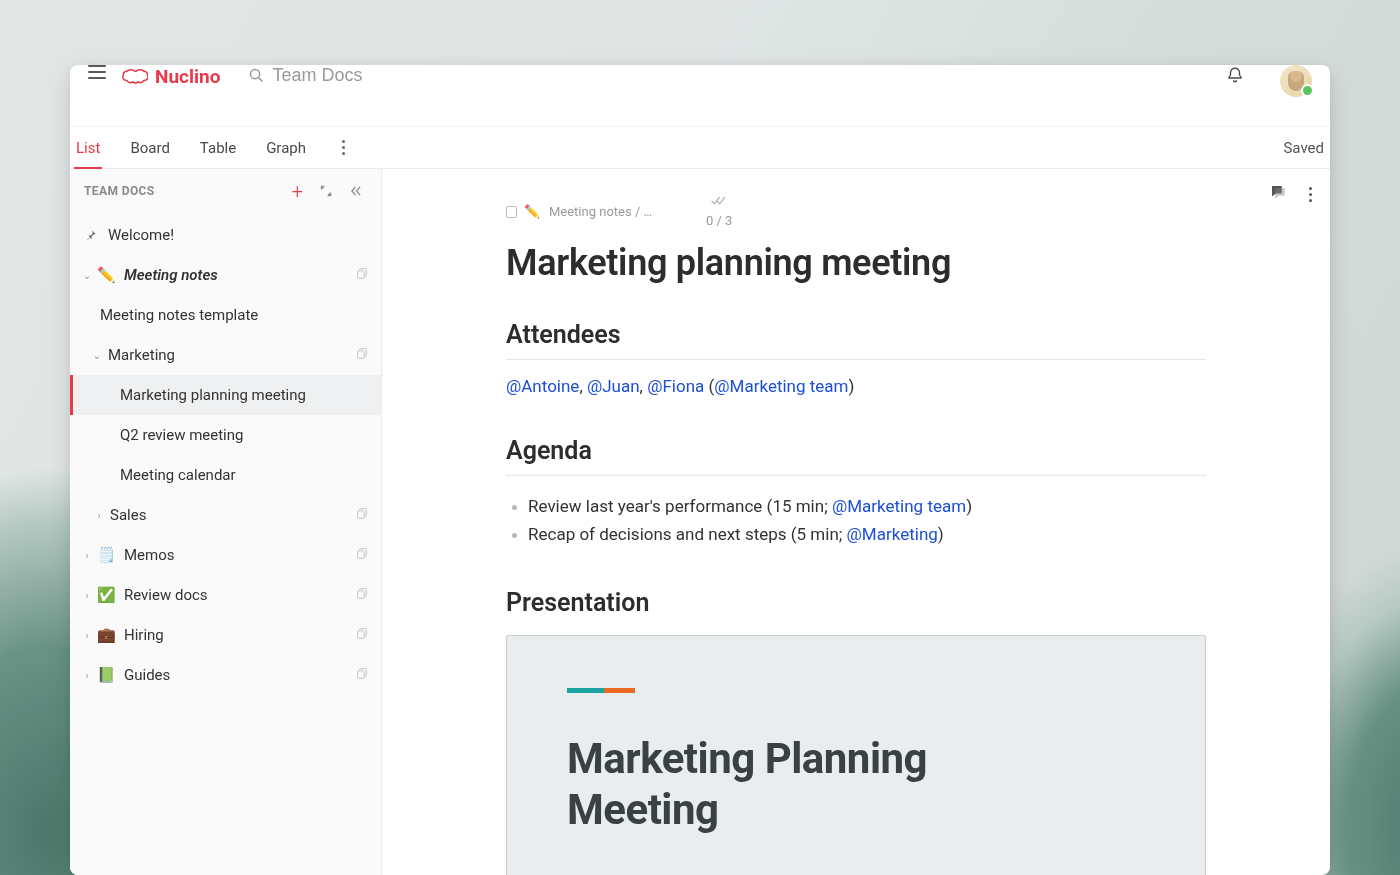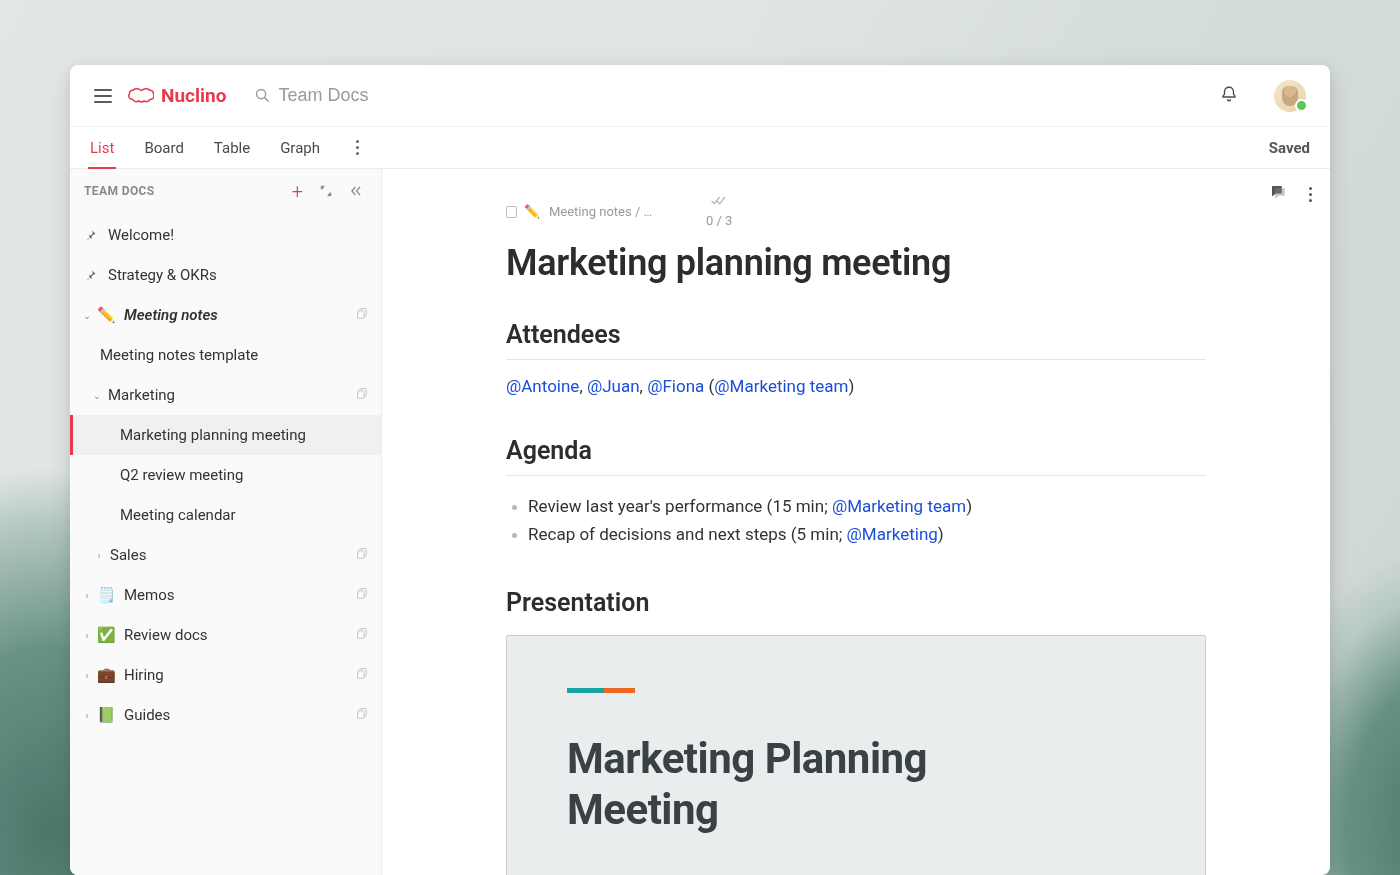--- a/index.html
+++ b/index.html
@@ -18,49 +18,49 @@
     width: 1260px; height: 810px;
     background: #ffffff;
     border-radius: 8px;
     box-shadow: 0 8px 26px rgba(0,0,0,.13), 0 2px 8px rgba(0,0,0,.06);
     overflow: hidden;
     display: flex; flex-direction: column;
   }
 
   
   .topbar {
-    height: 62px; display: flex; align-items: center; padding: 0 24px; gap: 14px;
+    height: 62px; display: flex; align-items: flex-start; padding: 0 18px; gap: 14px;
     border-bottom: 1px solid #f0f0f0;
   }
   .hamburger { width: 18px; height: 14px; display: flex; flex-direction: column; justify-content: space-between; cursor: pointer; }
   .hamburger span { height: 2px; background: #5a5a5a; border-radius: 1px; }
   .brand { display: flex; align-items: center; gap: 7px; color: #e83a4b; font-weight: 700; font-size: 19px; }
   .brand svg { width: 28px; height: 22px; }
   .search-wrap { display: flex; align-items: center; gap: 7px; margin-left: 14px; color: #9a9a9a; font-size: 18px; }
   .search-wrap input { border: none; outline: none; font-size: 18px; color: #444; background: transparent; width: 200px; }
   .search-wrap input::placeholder { color: #9a9a9a; }
   .topbar-spacer { flex: 1; }
   .bell, .avatar { cursor: pointer; }
   .bell { color: #555; margin-right: 22px; }
   .avatar { width: 32px; height: 32px; border-radius: 50%; background: linear-gradient(145deg,#f4e6c8,#e6d4aa); position: relative; }
   .avatar::after { content:""; position:absolute; right:-2px; bottom:0; width:9px; height:9px; border-radius:50%; background:#5cc55c; border:2px solid #fff; }
   .avatar-inner { position:absolute; left:50%; top:50%; transform:translate(-50%,-50%); width:16px; height:20px; background: radial-gradient(circle at 50% 25%, #d9b890 0 35%, transparent 36%), linear-gradient(#c8a67e,#c8a67e); border-radius: 8px 8px 10px 10px; }
 
   
   .viewtabs {
-    height: 42px; display:flex; align-items:center; padding: 0 20px; gap: 30px;
+    height: 42px; display:flex; align-items:center; padding: 0 6px; gap: 30px;
     border-bottom: 1px solid #ebebeb; color:#4a4a4a;justify-content:center;
   }
   .viewtab { font-size: 15px; cursor: pointer; padding: 11px 0; position: relative; }
   .viewtab.active { color: #e83a4b; }
   .viewtab.active::after { content:""; position:absolute; left:-2px; right:-2px; bottom:-1px; height:2px; background:#e83a4b; }
   .kebab-sm { width:14px; display:flex; flex-direction:column; gap:3px; align-items:center; cursor:pointer; }
   .kebab-sm span { width:3px; height:3px; border-radius:50%; background:#6a6a6a; }
   .viewtabs .spacer { flex:1; }
-  .saved { font-size:15px; color:#555;font-weight:bold; }
+  .saved { font-size:15px; color:#555; }
 
   
   .body { flex:1; display:flex; overflow:hidden; }
 
   
   .sidebar { width: 312px; border-right:1px solid #ebebeb; background:#fafafa; display:flex; flex-direction:column; }
   .sidebar-header { height:44px; display:flex; align-items:center; padding: 0 14px; }
   .sidebar-title { font-size:12px; font-weight:700; letter-spacing:.4px; color:#8a8a8a; }
   .sidebar-header .sh-spacer { flex:1; }
   .sh-icon { color:#8a8a8a; cursor:pointer; padding:4px; margin-left:8px; display:flex; align-items:center; }
@@ -179,28 +179,20 @@
 
       <div class="tree">
         <div class="tree-item depth-0">
           <span class="tree-icon">
             <svg width="12" height="14" viewBox="0 0 24 24">
                 <path fill="#555" d="M14 3l7 7-4 1-4 4 0 5-3-3-6 6 0-1 6-6-3-3 5 0 4-4z"></path>
               </svg>
           </span>
           <span class="tree-label">Welcome!</span>
         </div>
-        <div class="tree-item depth-0">
-          <span class="tree-icon">
-            <svg width="12" height="14" viewBox="0 0 24 24">
-                <path fill="#555" d="M14 3l7 7-4 1-4 4 0 5-3-3-6 6 0-1 6-6-3-3 5 0 4-4z"></path>
-              </svg>
-          </span>
-          <span class="tree-label">Strategy &amp; OKRs</span>
-        </div>
 
         <div class="tree-item depth-0 bold">
           <span class="caret">⌄</span>
           <span class="tree-icon">✏️</span>
           <span class="tree-label">Meeting notes</span>
           <span class="copy-icon"><svg width="13" height="13" viewBox="0 0 24 24">
                 <rect x="7" y="3" width="12" height="14" rx="2" fill="none" stroke="#c2c2c2" stroke-width="1.8"></rect>
                 <rect x="3" y="7" width="12" height="14" rx="2" fill="#fafafa" stroke="#c2c2c2" stroke-width="1.8"></rect>
               </svg></span>
         </div>

